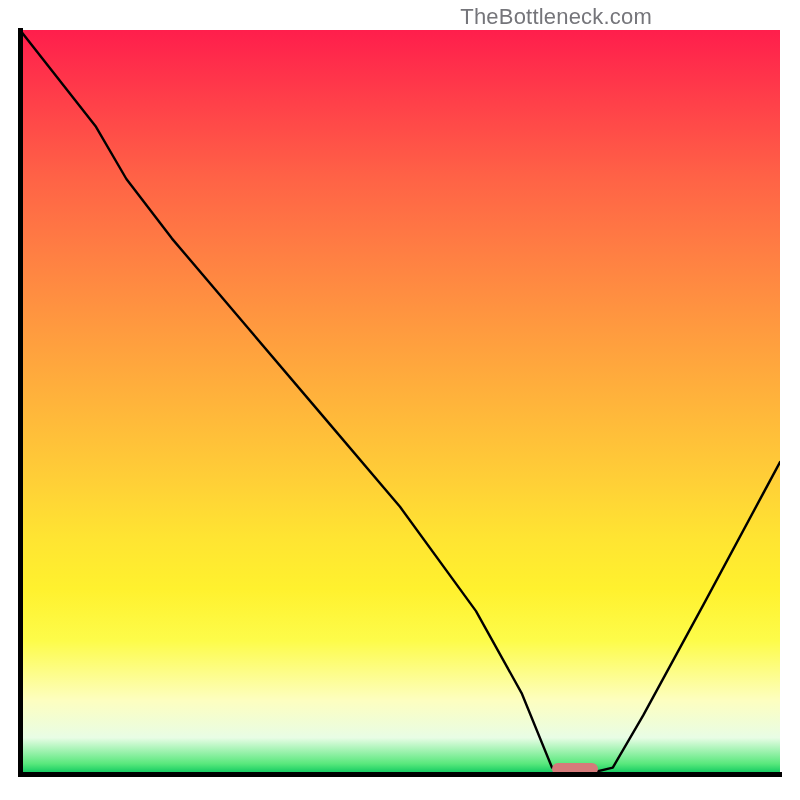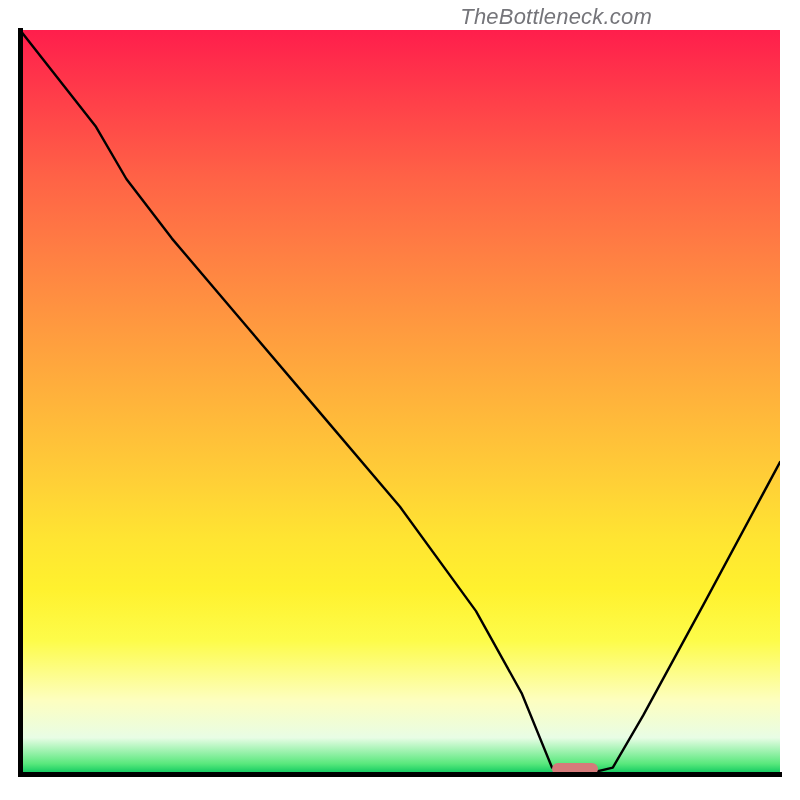--- a/index.html
+++ b/index.html
@@ -7,21 +7,20 @@
     padding: 0;
     width: 800px;
     height: 800px;
     background: #fff;
     overflow: hidden;
   }
   .frame {
     position: relative;
     width: 664px;
     height: 800px;
-    font-style: italic;
   }
   .plot-area {
     position: absolute;
     left: 20px;
     top: 30px;
     width: 760px;
     height: 745px;
     background: linear-gradient(to bottom,
       #ff1e4c 0%,
       #ff4149 10%,

